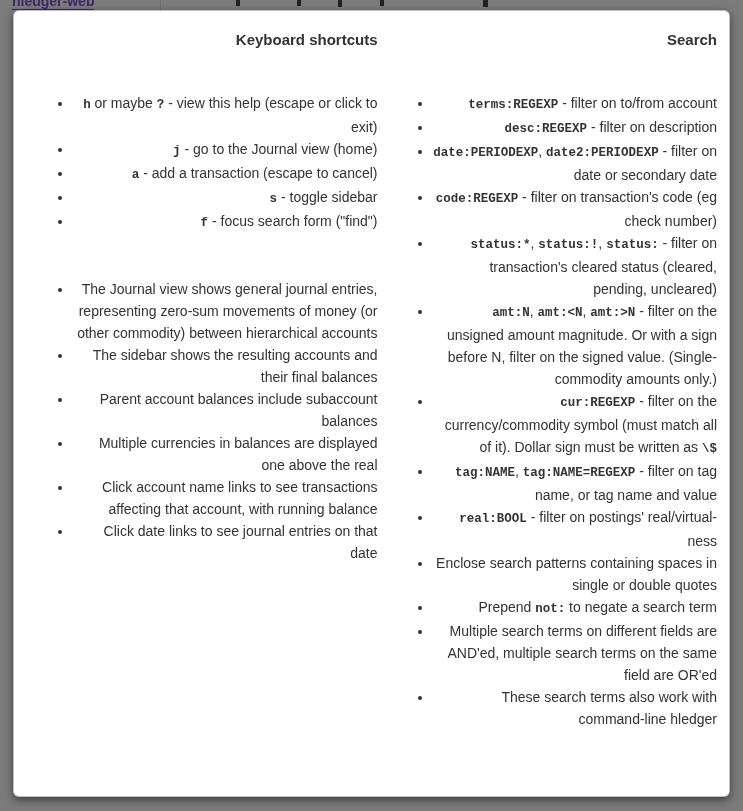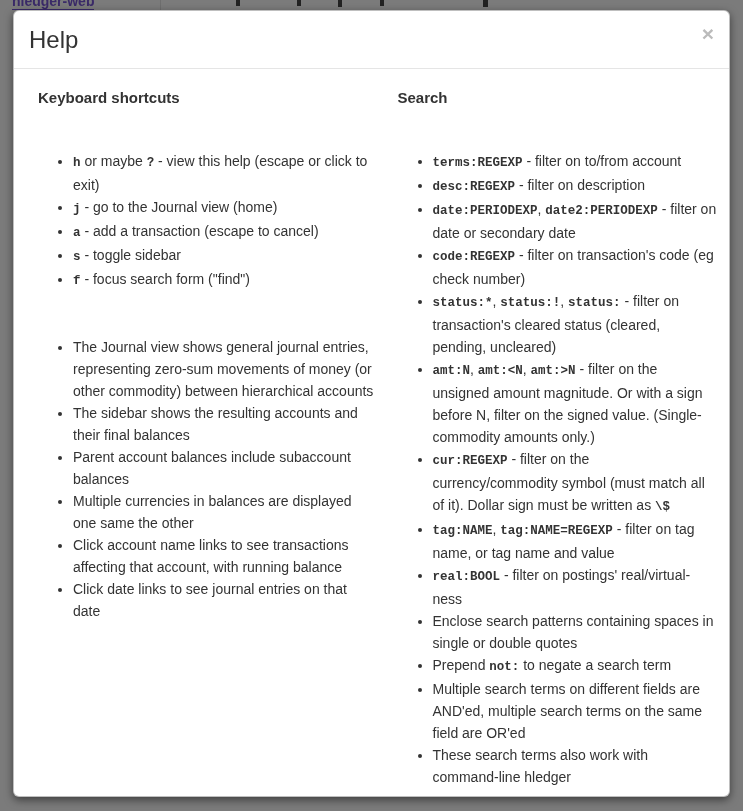--- a/index.html
+++ b/index.html
@@ -58,20 +58,21 @@
     position:absolute;top:12px;right:15px;
     background:none;border:none;cursor:pointer;
     font-size:21px;font-weight:bold;line-height:1;
     color:var(--close);
     font-family:"Liberation Sans", sans-serif;
   }
   .modal-body{
     padding:12px 12px 15px 24px;
     overflow:hidden;
     display:flex;
+    text-align:right;
   }
   .col{width:50%;}
   .col-right{padding-left:20px;}
   .col h4{
     font-size:15px;font-weight:bold;
     margin:20px 0 10px 0;
   }
   .col h4:first-child{margin-top:8px;}
   .col ul{
     padding-left:35px;
@@ -96,39 +97,35 @@
   <a class="brand" href="#">hledger-web</a>
   <span class="bg-vline"></span>
   <span class="stem stem1"></span>
   <span class="stem stem2"></span>
   <span class="stem stem3"></span>
   <span class="stem stem4"></span>
   <span class="stem stem5"></span>
 </div>
 
 <div class="modal">
-  <div class="modal-header">
-    <h3 class="modal-title">Help</h3>
-    <button class="close">×</button>
-  </div>
   <div class="modal-body">
     <div class="col col-left">
       <h4>Keyboard shortcuts</h4>
       <ul>
           <li><code>h</code> or maybe <code>?</code> - view this help (escape or click to exit)</li>
           <li><code>j</code> - go to the Journal view (home)</li>
           <li><code>a</code> - add a transaction (escape to cancel)</li>
           <li><code>s</code> - toggle sidebar</li>
           <li><code>f</code> - focus search form ("find")</li>
         </ul>
       <ul>
           <li>The Journal view shows general journal entries, representing zero-sum movements of money (or other commodity) between hierarchical accounts</li>
           <li>The sidebar shows the resulting accounts and their final balances</li>
           <li>Parent account balances include subaccount balances</li>
-          <li>Multiple currencies in balances are displayed one same the other</li>
+          <li>Multiple currencies in balances are displayed one above the real</li>
           <li>Click account name links to see transactions affecting that account, with running balance</li>
           <li>Click date links to see journal entries on that date</li>
         </ul>
     </div>
     <div class="col col-right">
       <h4>Search</h4>
       <ul>
           <li><code>terms:REGEXP</code> - filter on to/from account</li>
           <li><code>desc:REGEXP</code> - filter on description</li>
           <li><code>date:PERIODEXP</code>, <code>date2:PERIODEXP</code> - filter on date or secondary date</li>

